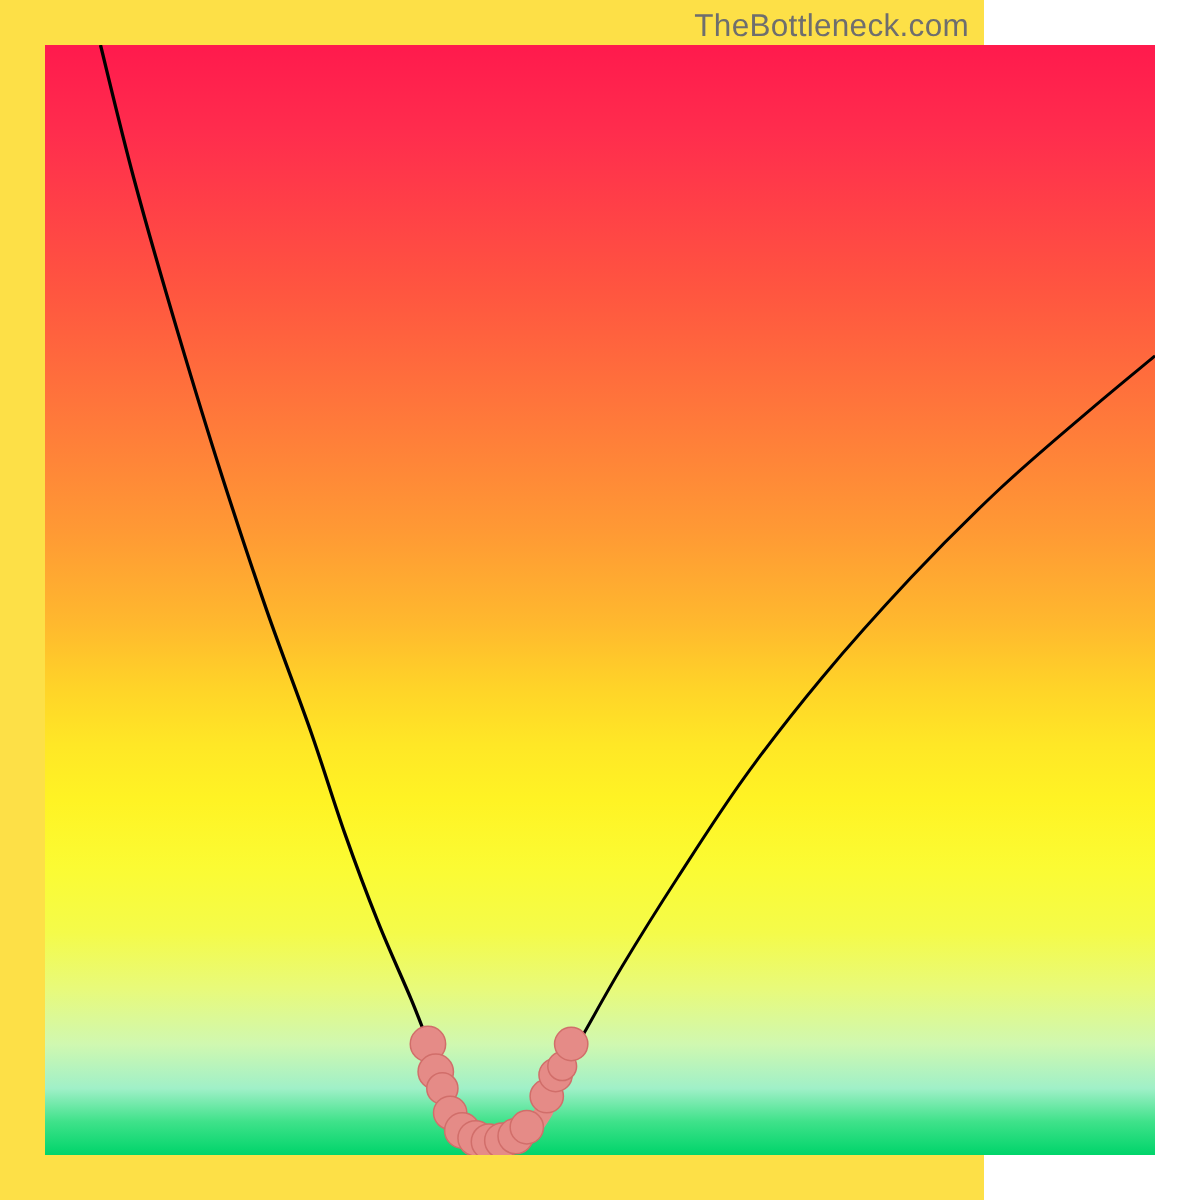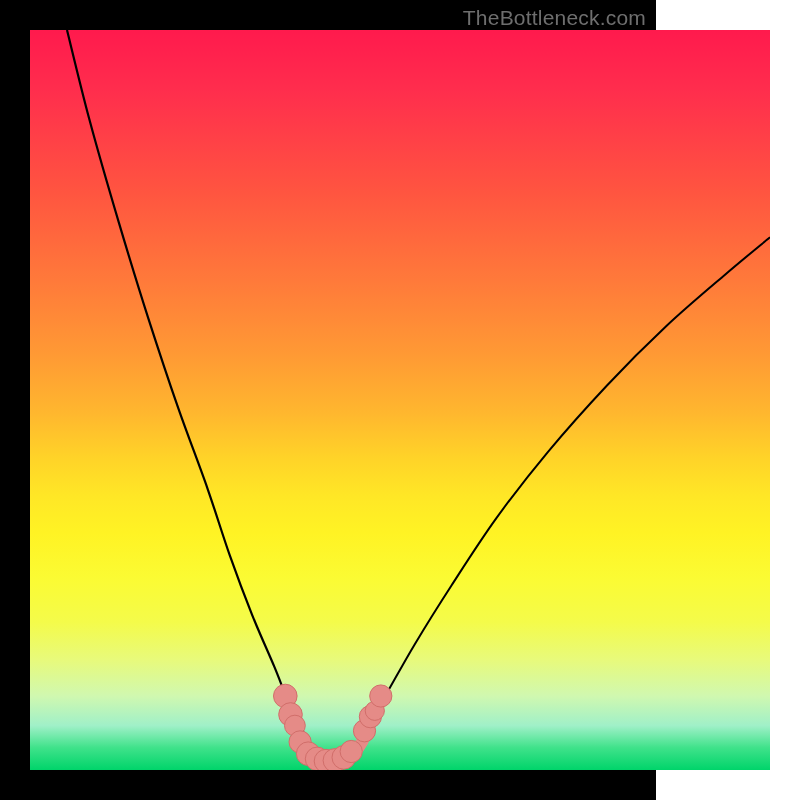--- a/index.html
+++ b/index.html
@@ -7,21 +7,21 @@
     padding: 0;
     width: 800px;
     height: 800px;
     overflow: hidden;
     font-family: Arial, Helvetica, sans-serif;
   }
   .frame {
     position: relative;
     width: 656px;
     height: 800px;
-    background: #000000;
+    background: #fde047;
     box-sizing: border-box;
   }
   .plot {
     position: absolute;
     left: 30px;
     top: 30px;
     width: 740px;
     height: 740px;
     background: linear-gradient(
       to bottom,

